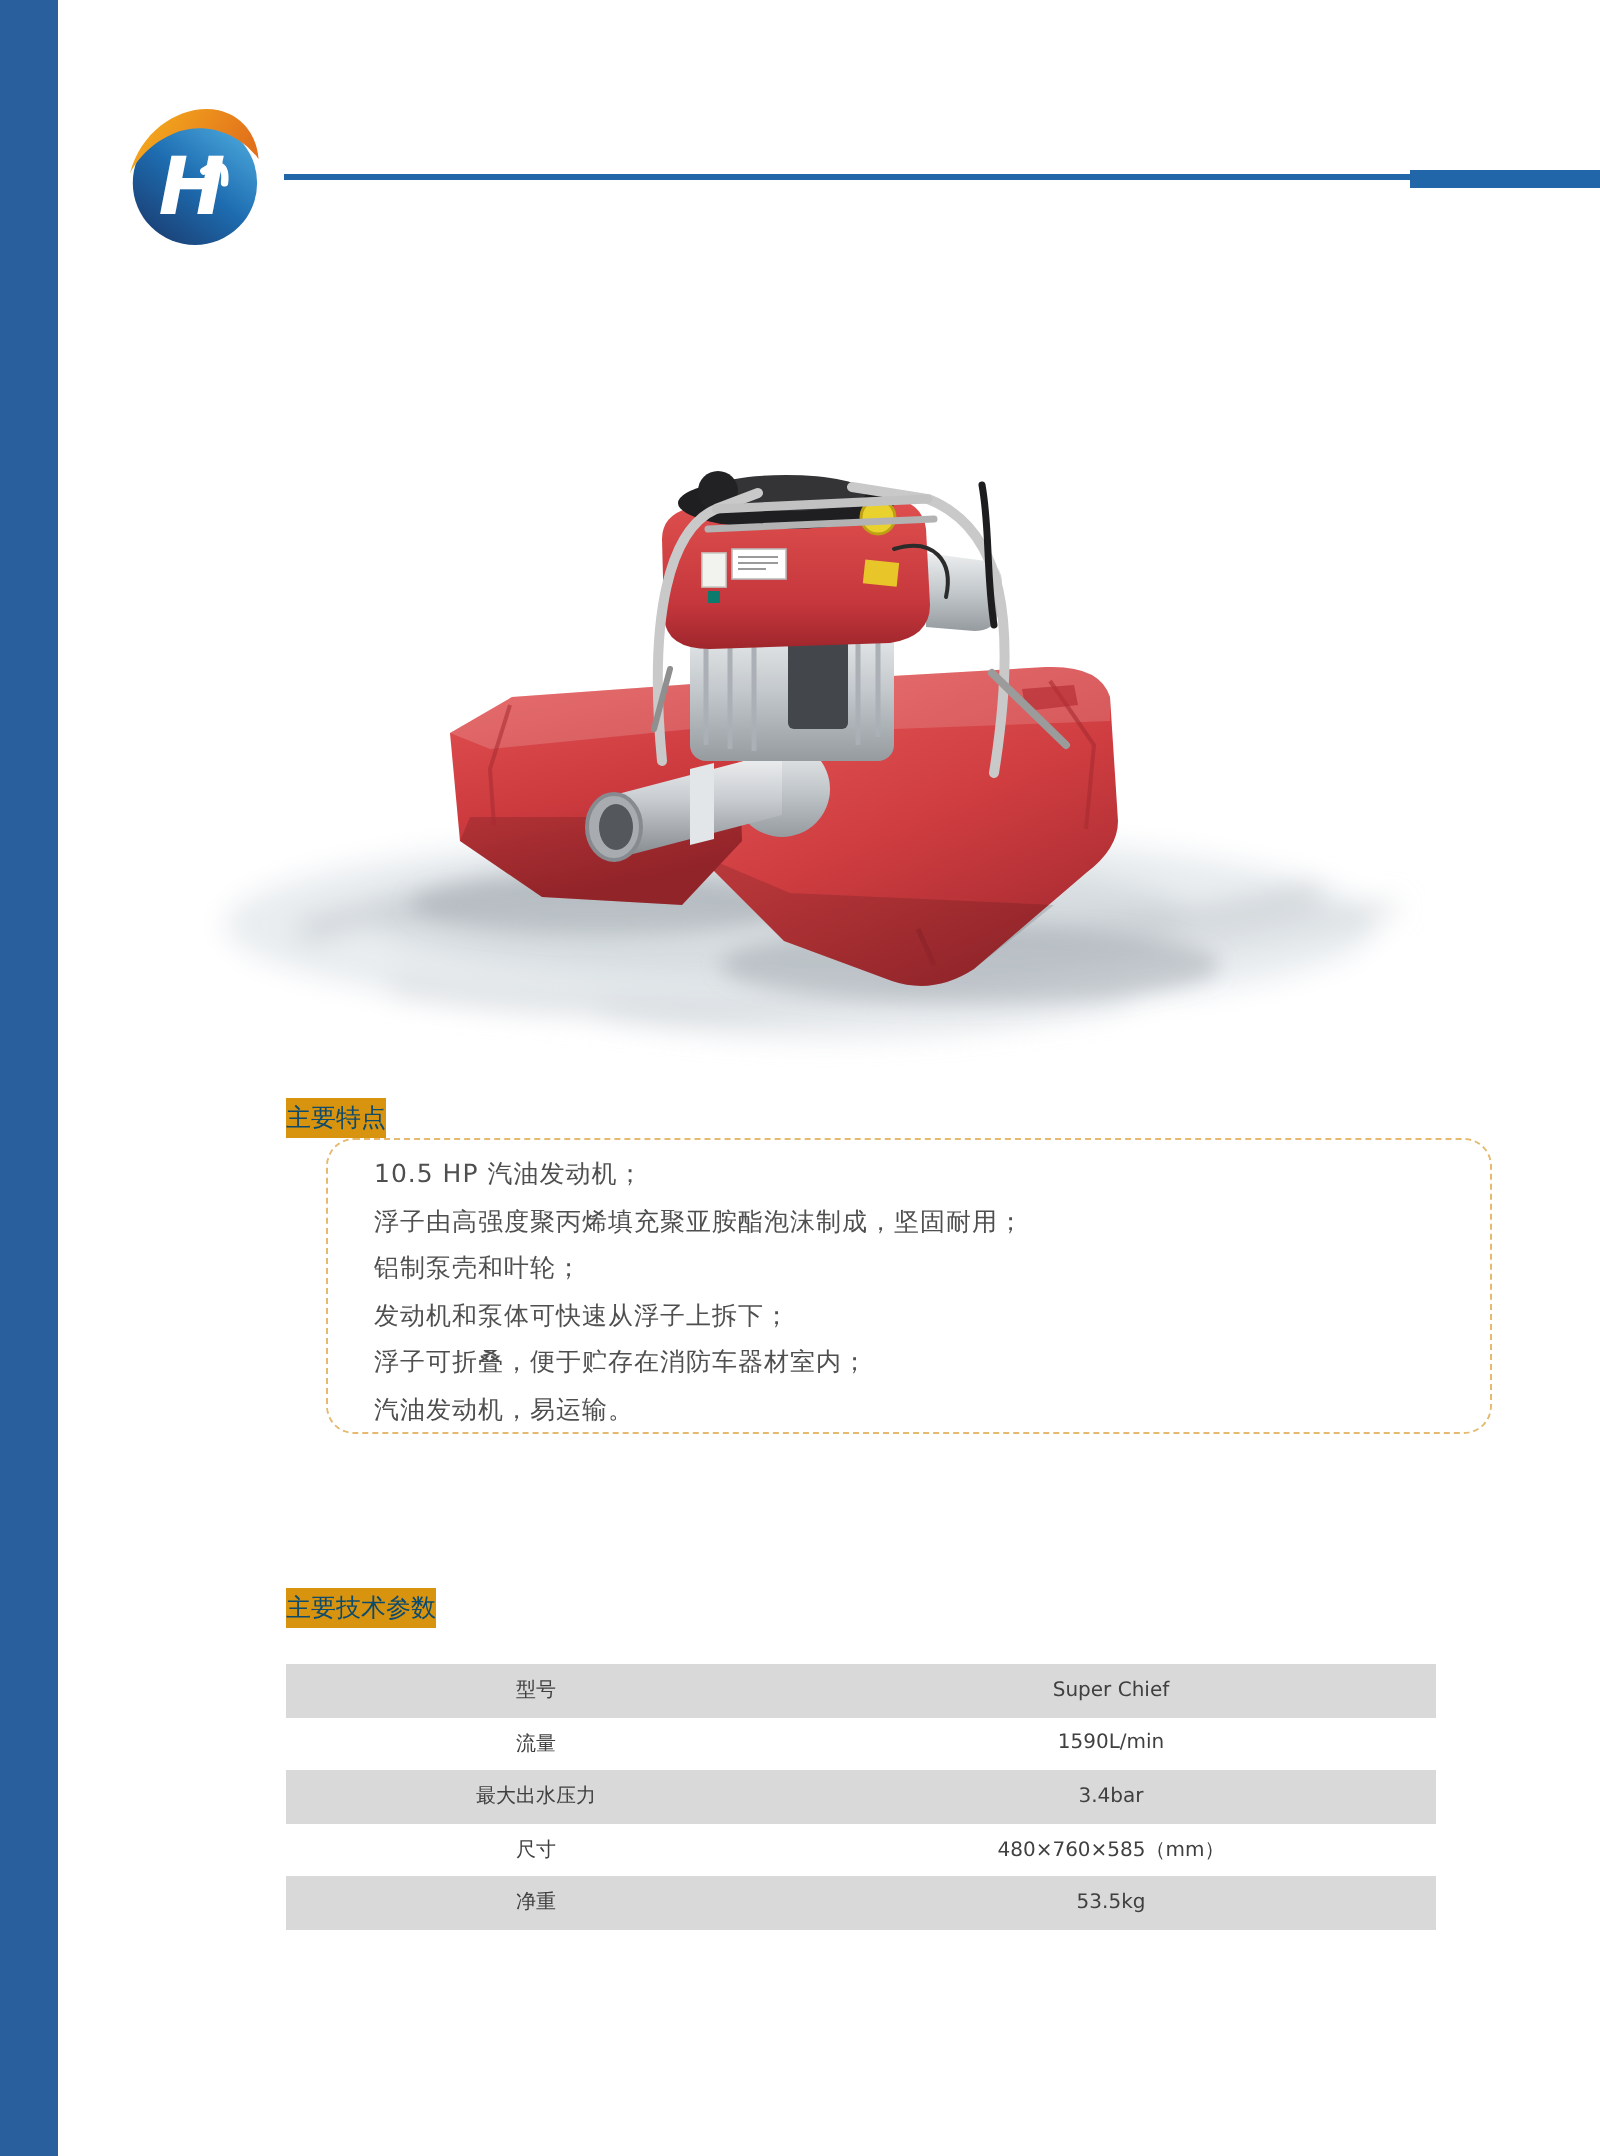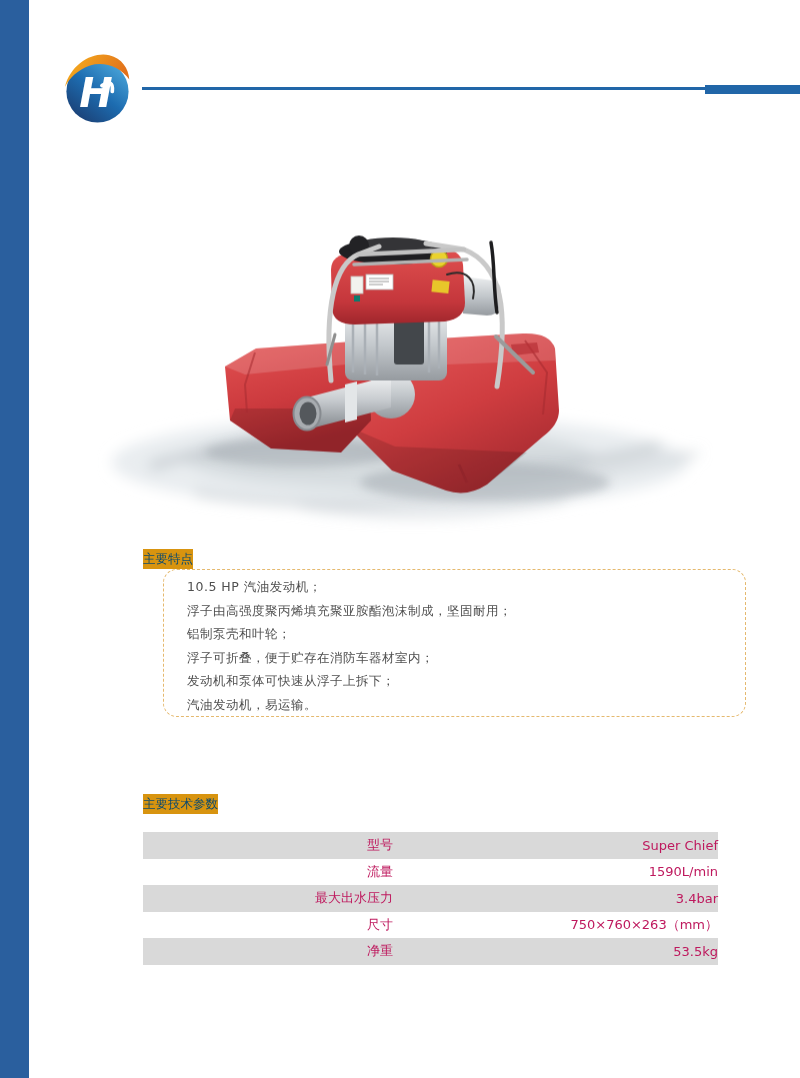--- a/index.html
+++ b/index.html
@@ -28,21 +28,21 @@
     border:1px dashed var(--dash-orange,#e5b96e);border-radius:14px;
     padding:5px 10px 0 23px;margin:16px;
   }
   .features-box li{
     list-style:none;font-size:12.5px;line-height:23.6px;color:#4f4f4f;letter-spacing:.5px;white-space:nowrap;
   }
   .specs-table{
     position:absolute;left:143px;top:832px;width:575px;border-collapse:collapse;table-layout:fixed;
   }
   .specs-table td{
-    height:26.5px;font-size:13px;color:#be185d;text-align:right;vertical-align:middle;padding:0;
+    height:26.5px;font-size:10px;color:#404040;text-align:center;vertical-align:middle;padding:0;
   }
   .specs-table td.c-label{width:250px;}
   .specs-table tr:nth-child(odd){background:var(--row-gray,#d9d9d9);}
   .specs-table tr:nth-child(even){background:#ffffff;}
 </style>
 </head>
 <body>
 
 <div class="page" style="--accent-blue: #2a5f9e; --rule-blue: #2166a8; --title-blue: #1767aa; --badge-orange: #d8940f; --dash-orange: #e5b96e; --row-gray: #d9d9d9;">
 
@@ -173,43 +173,43 @@
         <path d="M240 120 L232 150" stroke="#8f8f8f" stroke-width="3"></path>
       </g>
     </svg>
   </div>
 
   <div class="badge features">主要特点</div>
   <ul class="features-box">
       <li>10.5 HP 汽油发动机；</li>
       <li>浮子由高强度聚丙烯填充聚亚胺酯泡沫制成，坚固耐用；</li>
       <li>铝制泵壳和叶轮；</li>
+      <li>发动机和泵体可快速从浮子上拆下；</li>
       <li>浮子可折叠，便于贮存在消防车器材室内；</li>
-      <li>发动机和泵体可快速从浮子上拆下；</li>
       <li>汽油发动机，易运输。</li>
     </ul>
 
   <div class="badge specs">主要技术参数</div>
   <table class="specs-table">
     <tbody>
         <tr>
           <td class="c-label">型号</td>
           <td class="c-value">Super Chief</td>
         </tr>
         <tr>
           <td class="c-label">流量</td>
           <td class="c-value">1590L/min</td>
         </tr>
         <tr>
           <td class="c-label">最大出水压力</td>
           <td class="c-value">3.4bar</td>
         </tr>
         <tr>
           <td class="c-label">尺寸</td>
-          <td class="c-value">750×760×263（mm）</td>
+          <td class="c-value">480×760×585（mm）</td>
         </tr>
         <tr>
           <td class="c-label">净重</td>
           <td class="c-value">53.5kg</td>
         </tr>
       </tbody>
   </table>
 
 </div>
 

